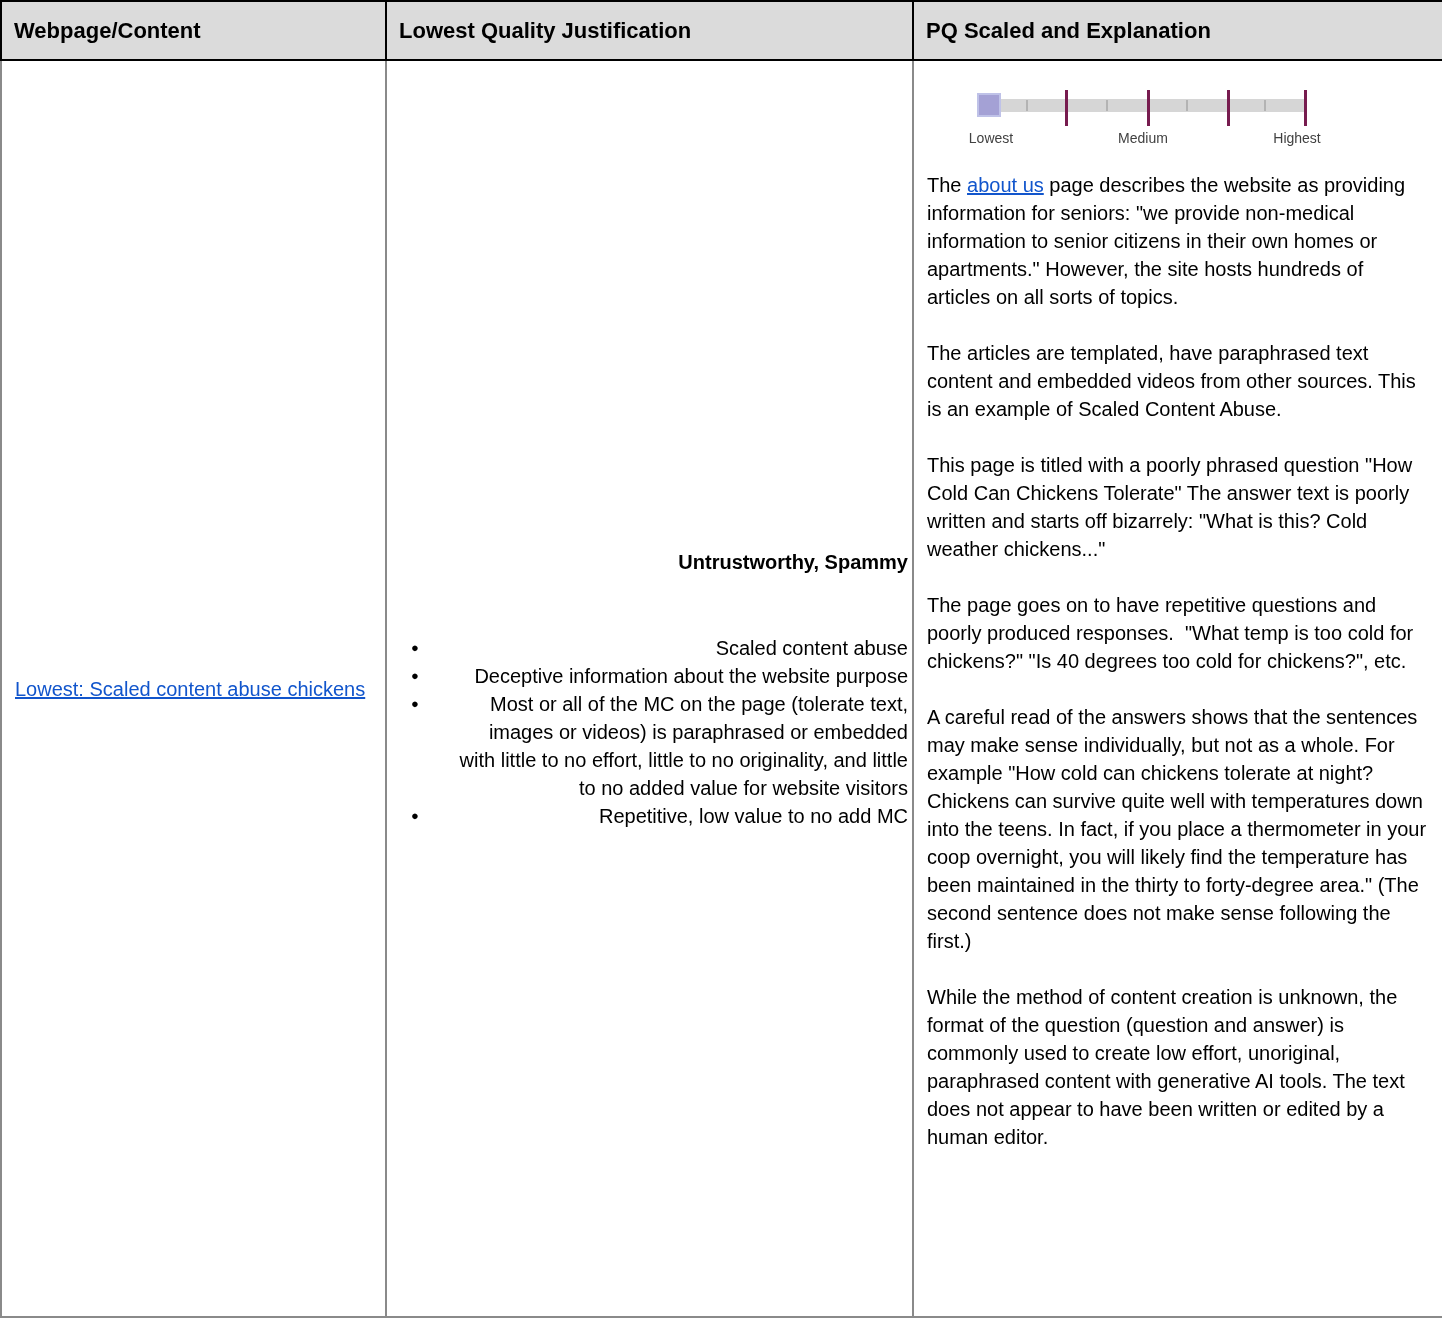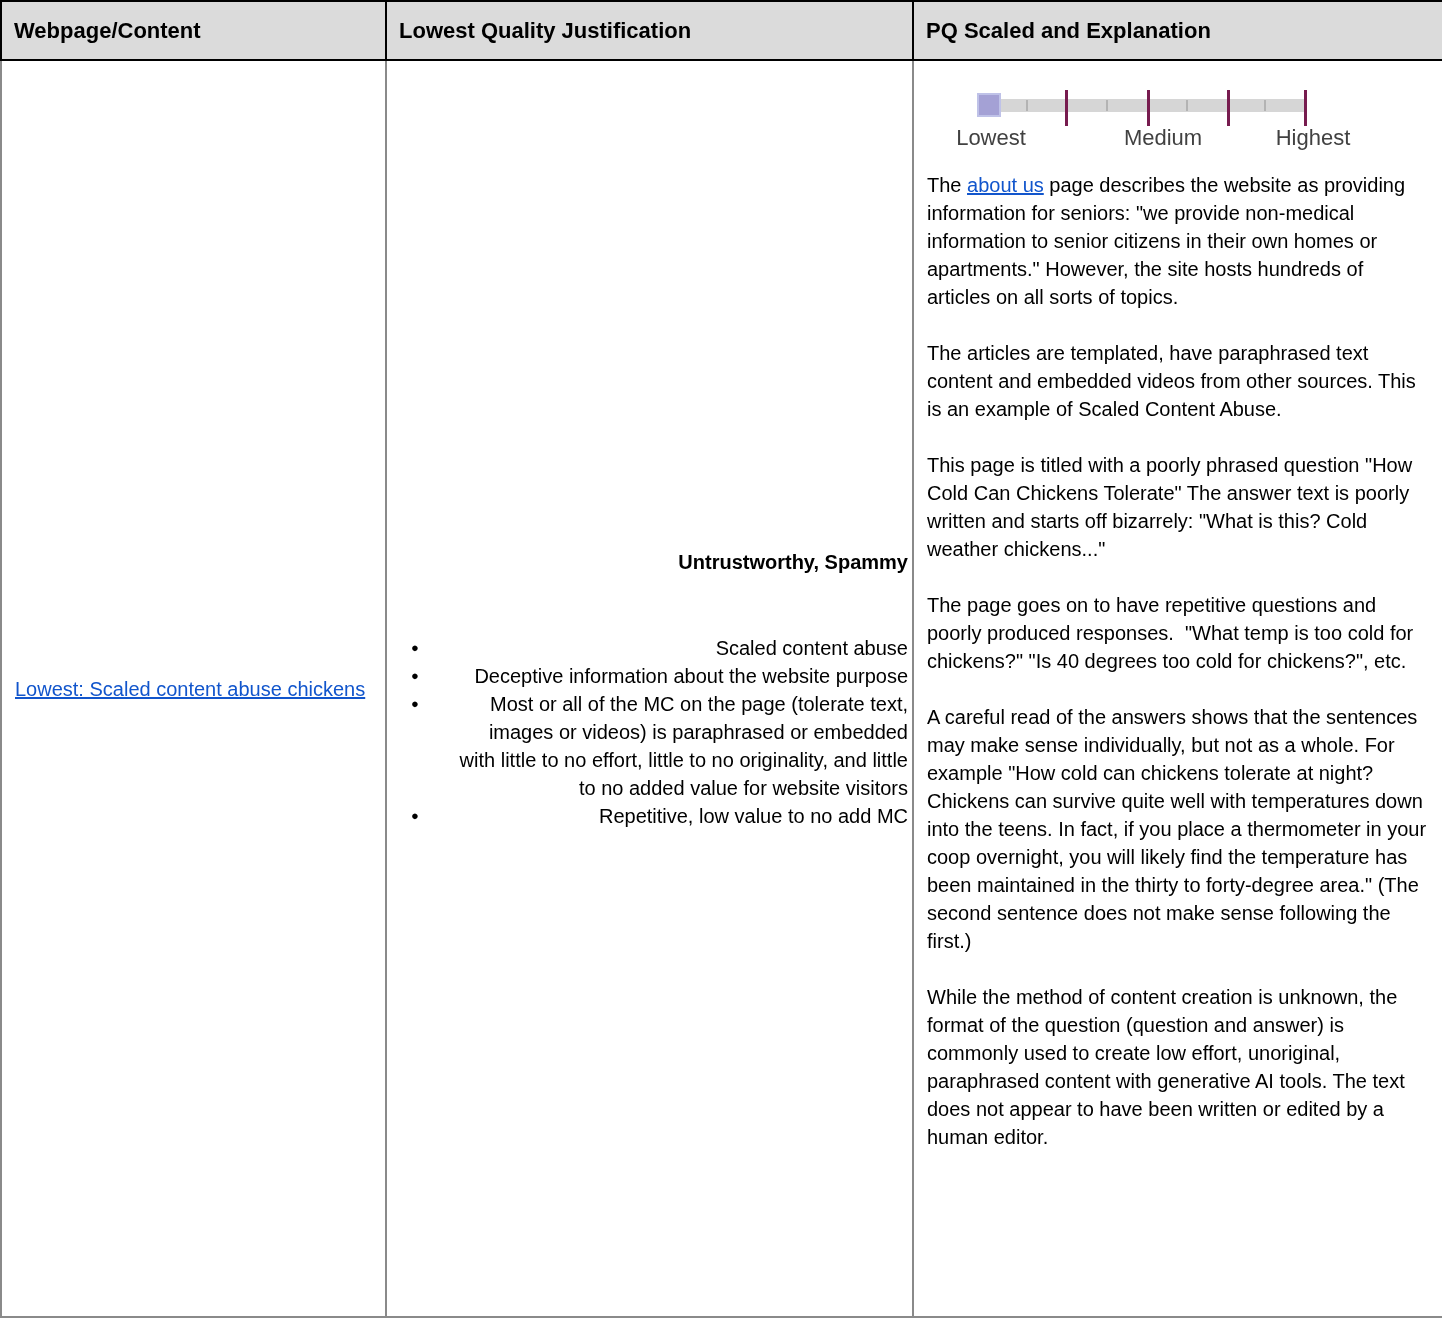--- a/index.html
+++ b/index.html
@@ -109,21 +109,21 @@
     position:absolute;
     left:0;top:6px;
     width:24px;height:24px;
     background:var(--slider-handle);
     border:2px solid var(--slider-handle-border);
   }
   .slider .s-label{
     position:absolute;
     top:40px;
     transform:translateX(-50%);
-    font-size:22px;
+    font-size:14px;
     line-height:22px;
     color:var(--slider-label);
     white-space:nowrap;
   }
   .para{
     margin:28px 0 0 0;
     font-size:20px;
     line-height:28px;
     white-space:pre-wrap;
   }
@@ -171,22 +171,22 @@
           <div class="tick-minor" style="left:49px"></div>
           <div class="tick-minor" style="left:129px"></div>
           <div class="tick-minor" style="left:209px"></div>
           <div class="tick-minor" style="left:287px"></div>
           <div class="tick-major" style="left:88px"></div>
           <div class="tick-major" style="left:170px"></div>
           <div class="tick-major" style="left:250px"></div>
           <div class="tick-major" style="left:327px"></div>
           <div class="handle"></div>
           <span class="s-label" style="left:14px">Lowest</span>
-          <span class="s-label" style="left:186px">Medium</span>
-          <span class="s-label" style="left:336px">Highest</span>
+          <span class="s-label" style="left:166px">Medium</span>
+          <span class="s-label" style="left:320px">Highest</span>
         </div>
 
         <p class="para first"><span>The </span><a class="doc-link" href="#">about us</a><span> page describes the website as providing information for seniors: "we provide non-medical information to senior citizens in their own homes or apartments." However, the site hosts hundreds of articles on all sorts of topics.</span></p>
         <p class="para">The articles are templated, have paraphrased text content and embedded videos from other sources. This is an example of Scaled Content Abuse.</p>
         <p class="para">This page is titled with a poorly phrased question "How Cold Can Chickens Tolerate" The answer text is poorly written and starts off bizarrely: "What is this? Cold weather chickens..."</p>
         <p class="para">The page goes on to have repetitive questions and poorly produced responses.  "What temp is too cold for chickens?" "Is 40 degrees too cold for chickens?", etc.</p>
         <p class="para">A careful read of the answers shows that the sentences may make sense individually, but not as a whole. For example "How cold can chickens tolerate at night? Chickens can survive quite well with temperatures down into the teens. In fact, if you place a thermometer in your coop overnight, you will likely find the temperature has been maintained in the thirty to forty-degree area." (The second sentence does not make sense following the first.)</p>
         <p class="para">While the method of content creation is unknown, the format of the question (question and answer) is commonly used to create low effort, unoriginal, paraphrased content with generative AI tools. The text does not appear to have been written or edited by a human editor.</p>
 
       </td>

